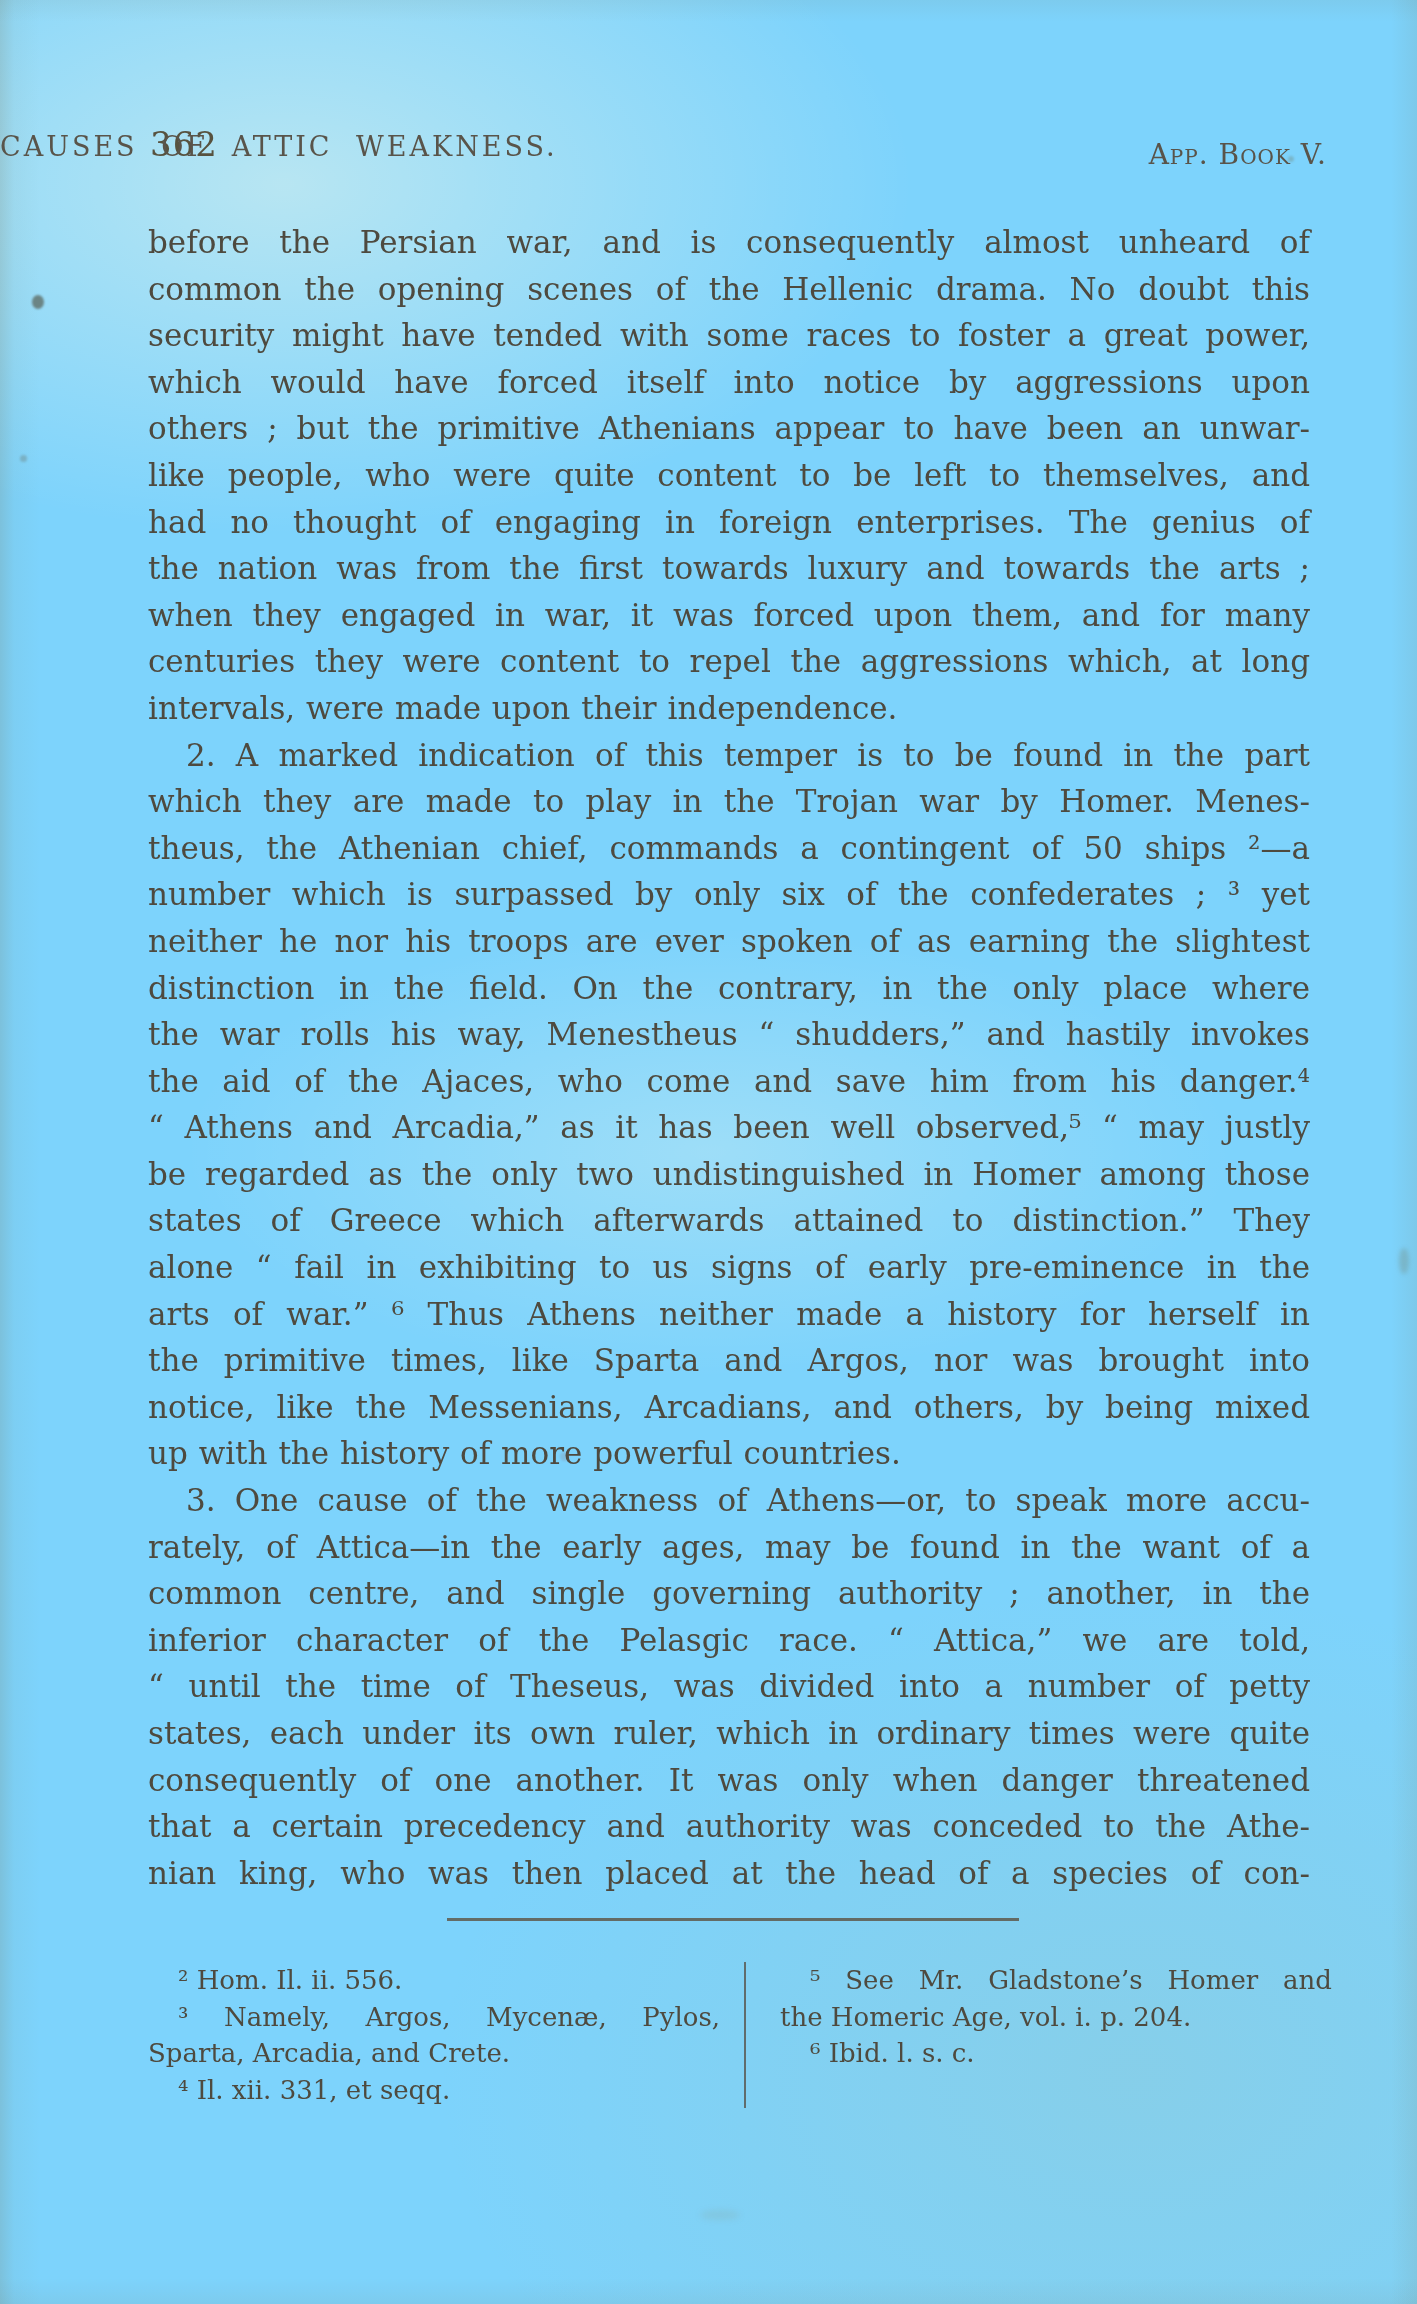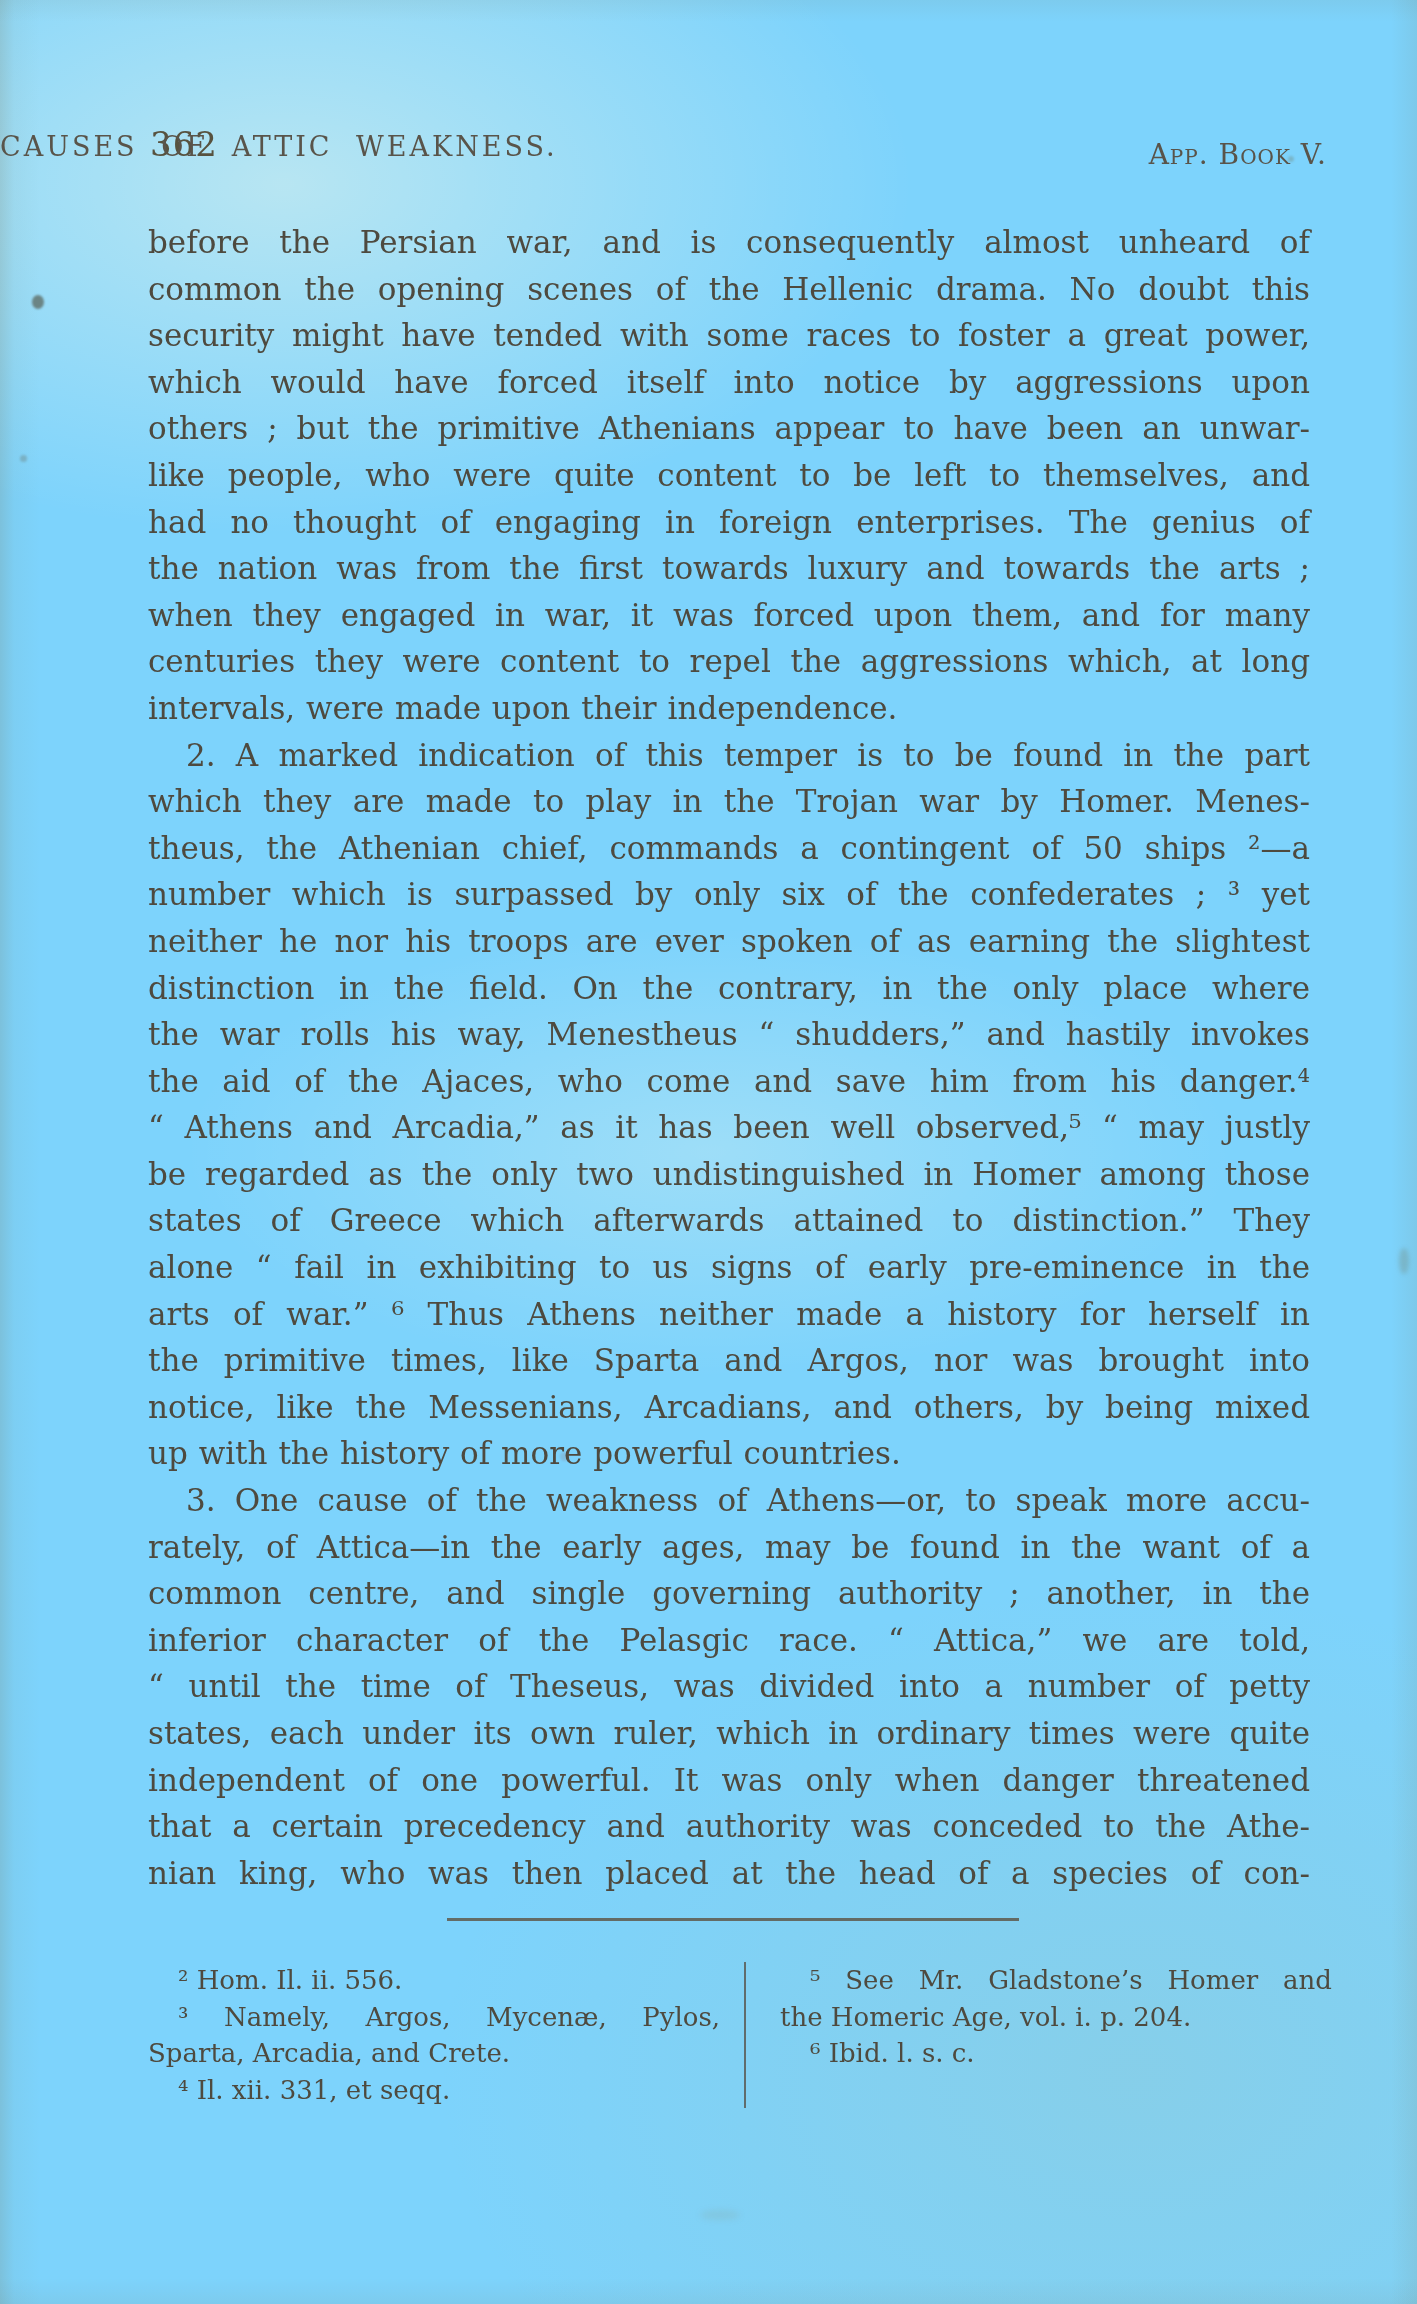--- a/index.html
+++ b/index.html
@@ -114,21 +114,21 @@
       <div class="line">arts of war.” ⁶ Thus Athens neither made a history for herself in</div>
       <div class="line">the primitive times, like Sparta and Argos, nor was brought into</div>
       <div class="line">notice, like the Messenians, Arcadians, and others, by being mixed</div>
       <div class="line endline">up with the history of more powerful countries.</div>
       <div class="line indent">3. One cause of the weakness of Athens—or, to speak more accu-</div>
       <div class="line">rately, of Attica—in the early ages, may be found in the want of a</div>
       <div class="line">common centre, and single governing authority ; another, in the</div>
       <div class="line">inferior character of the Pelasgic race. “ Attica,” we are told,</div>
       <div class="line">“ until the time of Theseus, was divided into a number of petty</div>
       <div class="line">states, each under its own ruler, which in ordinary times were quite</div>
-      <div class="line">independent of one powerful. It was only when danger threatened</div>
+      <div class="line">consequently of one another. It was only when danger threatened</div>
       <div class="line">that a certain precedency and authority was conceded to the Athe-</div>
       <div class="line">nian king, who was then placed at the head of a species of con-</div>
     </div>
 
   <div class="footnote-rule"></div>
 
   <div class="footnote-divider"></div>
 
   <div class="footnotes-left">
       <div class="fline findent">² Hom. Il. ii. 556.</div>

